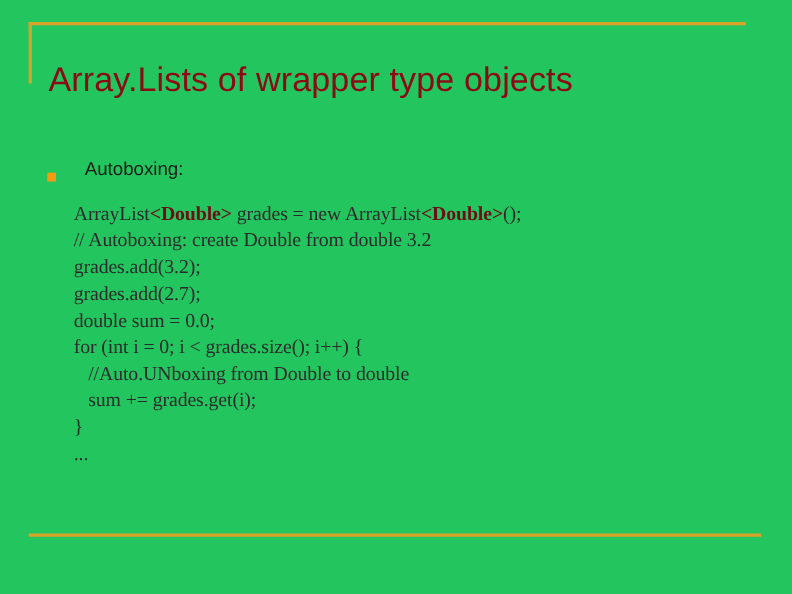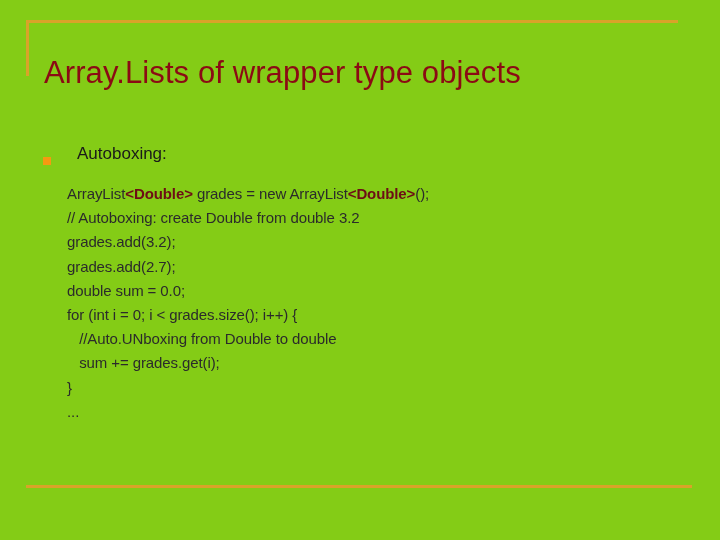--- a/index.html
+++ b/index.html
@@ -10,21 +10,21 @@
     width: 720px;
     height: 540px;
     background: #ffffff;
     font-family: "Liberation Sans", sans-serif;
     overflow: hidden;
   }
   .slide {
     position: relative;
     width: 720px;
     height: 540px;
-    background: #84cc16;
+    background: #22c55e;
   }
 
   
   .rule-top {
     position: absolute;
     left: 26px;
     top: 20px;
     width: 652px;
     height: 3px;
     background: #d9a329;
@@ -84,22 +84,22 @@
     line-height: 22px;
     white-space: nowrap;
   }
 
   
   .code-block {
     position: absolute;
     left: 67px;
     top: 182px;
     width: 640px;
-    font-family: Liberation Sans, sans-serif;
-    font-size: 15px;
+    font-family: Liberation Serif, serif;
+    font-size: 18px;
     line-height: 24.2px;
     color: #2b2b2b;
     letter-spacing: -0.1px;
     white-space: pre;
   }
   .code-line {
     white-space: pre;
     min-height: 24.2px;
   }
   .code-line b,

